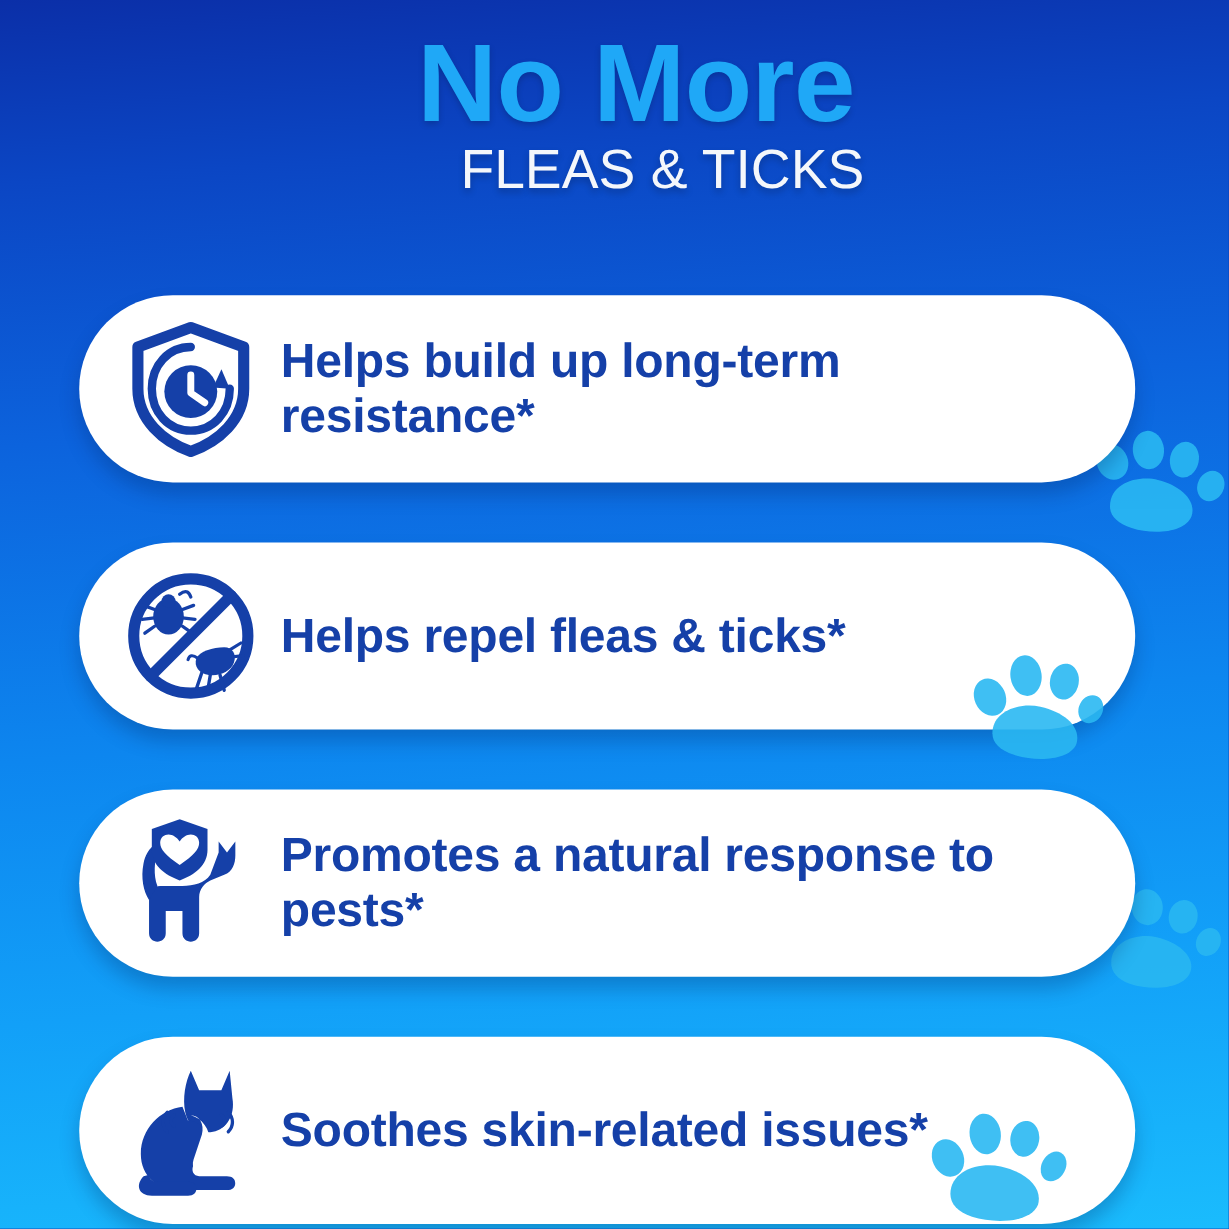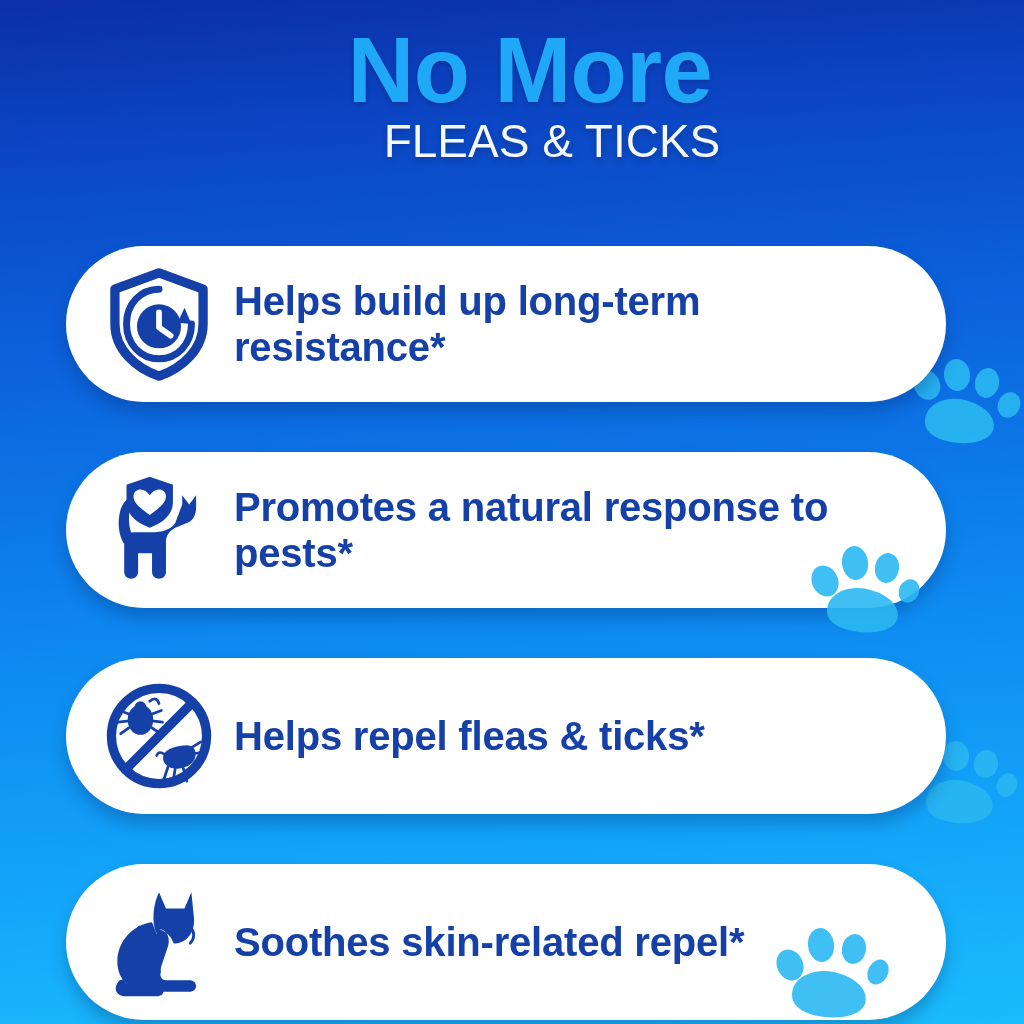--- a/index.html
+++ b/index.html
@@ -163,20 +163,46 @@
           <path d="M72 36 L78 50 L66 49 Z" fill="#1540a8"></path>
           <circle cx="50" cy="52" r="19" fill="#1540a8"></circle>
           <path d="M50 40 L50 53 L60 60" fill="none" stroke="#ffffff" stroke-width="5" stroke-linecap="round" stroke-linejoin="round"></path>
         </svg>
       </div>
       <div class="card-text">Helps build up long-term resistance*</div>
     </div>
 
     <div class="card">
       <div class="card-icon">
+        <svg width="116" height="116" viewBox="0 0 100 100">
+          <circle cx="50" cy="50" r="41" fill="none" stroke="#1540a8" stroke-width="8"></circle>
+          <line x1="21" y1="79" x2="79" y2="21" stroke="#1540a8" stroke-width="8" stroke-linecap="round"></line>
+
+          <g fill="#1540a8">
+            <ellipse cx="34" cy="36" rx="11" ry="13"></ellipse>
+            <ellipse cx="34" cy="25" rx="5" ry="5"></ellipse>
+            <path d="M26 20 C21 16 19 19 18 22" stroke="#1540a8" stroke-width="2.4" fill="none" stroke-linecap="round"></path>
+            <path d="M42 20 C47 16 49 19 50 22" stroke="#1540a8" stroke-width="2.4" fill="none" stroke-linecap="round"></path>
+            <path d="M24 31 L16 28 M24 37 L15 38 M24 43 L17 48" stroke="#1540a8" stroke-width="2.4" stroke-linecap="round"></path>
+            <path d="M44 31 L52 28 M44 37 L53 38 M44 43 L51 48" stroke="#1540a8" stroke-width="2.4" stroke-linecap="round"></path>
+          </g>
+
+          <g fill="#1540a8">
+            <path d="M74 58 C80 58 83 63 81 69 C79 75 71 79 63 78 C56 77 52 72 54 66 C56 61 66 58 74 58 Z"></path>
+            <path d="M55 66 C51 63 49 64 48 67" stroke="#1540a8" stroke-width="2.2" fill="none" stroke-linecap="round"></path>
+            <path d="M58 76 L54 88 M64 78 L62 90 M71 78 L74 89" stroke="#1540a8" stroke-width="2.4" stroke-linecap="round" fill="none"></path>
+            <path d="M78 60 L86 55 M80 65 L88 64" stroke="#1540a8" stroke-width="2.2" stroke-linecap="round" fill="none"></path>
+          </g>
+        </svg>
+      </div>
+      <div class="card-text">Helps repel fleas &amp; ticks*</div>
+    </div>
+
+    <div class="card">
+      <div class="card-icon">
         <svg width="122" height="116" viewBox="0 0 104 100">
 
           <g fill="#1540a8">
             <path d="M72 28 L66 44 C62 50 54 52 46 52 L30 52 C25 52 22 55 22 60
                      L22 86 C22 90 25 92 28 92 C31 92 34 90 34 86 L34 70
                      L46 70 L46 86 C46 90 49 92 52 92 C55 92 58 90 58 86 L58 60
                      C58 54 62 50 66 48 L76 44 C82 42 84 36 84 30 L84 20
                      L78 28 L72 20 Z"></path>
             <path d="M22 62 C18 56 16 46 18 36 C19 30 22 26 24 24
                      C26 22 29 23 28 27 C26 34 25 44 28 52 Z"></path>
@@ -186,46 +212,20 @@
           <path d="M44 37 C34 30 30 26 30 21 C30 17 33 15 36 15
                    C39 15 42 17 44 20 C46 17 49 15 52 15
                    C55 15 58 17 58 21 C58 26 54 30 44 37 Z" fill="#ffffff"></path>
         </svg>
       </div>
       <div class="card-text">Promotes a natural response to pests*</div>
     </div>
 
     <div class="card">
       <div class="card-icon">
-        <svg width="116" height="116" viewBox="0 0 100 100">
-          <circle cx="50" cy="50" r="41" fill="none" stroke="#1540a8" stroke-width="8"></circle>
-          <line x1="21" y1="79" x2="79" y2="21" stroke="#1540a8" stroke-width="8" stroke-linecap="round"></line>
-
-          <g fill="#1540a8">
-            <ellipse cx="34" cy="36" rx="11" ry="13"></ellipse>
-            <ellipse cx="34" cy="25" rx="5" ry="5"></ellipse>
-            <path d="M26 20 C21 16 19 19 18 22" stroke="#1540a8" stroke-width="2.4" fill="none" stroke-linecap="round"></path>
-            <path d="M42 20 C47 16 49 19 50 22" stroke="#1540a8" stroke-width="2.4" fill="none" stroke-linecap="round"></path>
-            <path d="M24 31 L16 28 M24 37 L15 38 M24 43 L17 48" stroke="#1540a8" stroke-width="2.4" stroke-linecap="round"></path>
-            <path d="M44 31 L52 28 M44 37 L53 38 M44 43 L51 48" stroke="#1540a8" stroke-width="2.4" stroke-linecap="round"></path>
-          </g>
-
-          <g fill="#1540a8">
-            <path d="M74 58 C80 58 83 63 81 69 C79 75 71 79 63 78 C56 77 52 72 54 66 C56 61 66 58 74 58 Z"></path>
-            <path d="M55 66 C51 63 49 64 48 67" stroke="#1540a8" stroke-width="2.2" fill="none" stroke-linecap="round"></path>
-            <path d="M58 76 L54 88 M64 78 L62 90 M71 78 L74 89" stroke="#1540a8" stroke-width="2.4" stroke-linecap="round" fill="none"></path>
-            <path d="M78 60 L86 55 M80 65 L88 64" stroke="#1540a8" stroke-width="2.2" stroke-linecap="round" fill="none"></path>
-          </g>
-        </svg>
-      </div>
-      <div class="card-text">Helps repel fleas &amp; ticks*</div>
-    </div>
-
-    <div class="card">
-      <div class="card-icon">
         <svg width="116" height="118" viewBox="0 0 100 102">
           <g fill="#1540a8">
 
             <path d="M50 8 L56 22 L72 22 L78 8 L80 28 C82 40 76 50 66 52
                      C56 54 48 48 46 38 C44 28 46 16 50 8 Z"></path>
 
             <path d="M44 34 C28 36 14 50 14 68 C14 84 26 94 42 94
                      L76 94 C80 94 82 92 82 89 C82 86 80 84 76 84
                      L56 84 C52 84 50 80 52 76 L60 58 C62 50 56 44 48 44 Z"></path>
 
@@ -237,17 +237,17 @@
           </g>
 
           <g stroke="#1540a8" stroke-width="2.4" fill="none" stroke-linecap="round">
             <path d="M38 40 C35 42 35 46 38 48"></path>
             <path d="M33 38 C29 42 29 48 33 52"></path>
             <path d="M72 40 C75 42 75 46 72 48"></path>
             <path d="M77 38 C81 42 81 48 77 52"></path>
           </g>
         </svg>
       </div>
-      <div class="card-text">Soothes skin-related repel*</div>
+      <div class="card-text">Soothes skin-related issues*</div>
     </div>
 
   </div>
 </div>
 
 </body></html>

